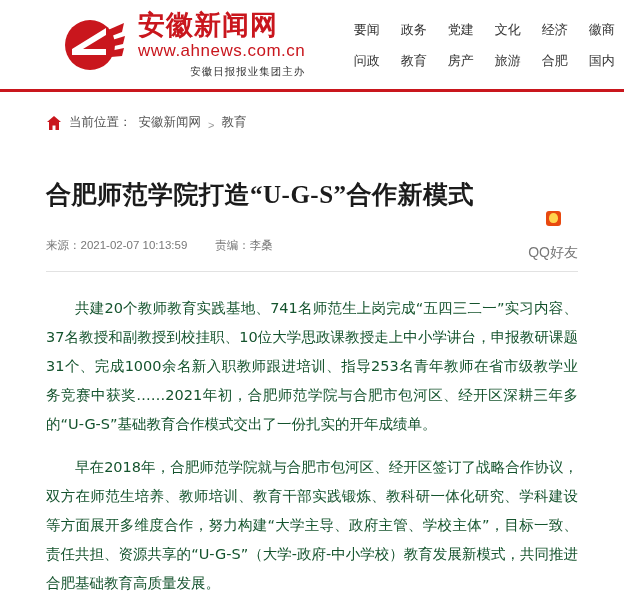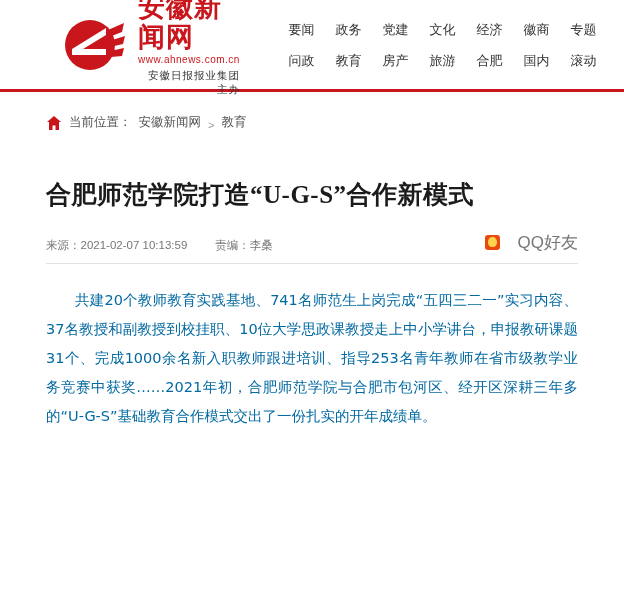--- a/index.html
+++ b/index.html
@@ -50,21 +50,21 @@
   }
   .logo-title {
     font-size: 27px;
     font-weight: bold;
     color: #c9161d;
     letter-spacing: 1px;
     line-height: 1.1;
     font-family: "DejaVu Sans", sans-serif;
   }
   .logo-url {
-    font-size: 10px;
+    font-size: 17px;
     color: #c9161d;
     letter-spacing: 0.5px;
     text-align: right;
     font-family: "Liberation Sans", sans-serif;
   }
   .logo-sub {
     font-size: 10.5px;
     color: #333;
     letter-spacing: 1px;
     text-align: right;
@@ -116,38 +116,39 @@
     font-weight: bold;
     color: #1b1b1b;
     letter-spacing: 0.5px;
     line-height: 1.35;
     font-family: Liberation Serif, serif;
   }
 
   
   .meta-bar {
     margin: 26px 46px 0 46px;
-    padding-bottom: 10px;
+    padding-bottom: 18px;
     border-bottom: 1px solid #e2e2e2;
     display: flex;
     align-items: center;
     font-size: 11.5px;
     color: #777;
     position: relative;
   }
   .meta-item { margin-right: 28px; white-space: nowrap; }
   .share-block {
     position: absolute;
     right: 0;
     bottom: 9px;
     display: flex;
     align-items: center;
     gap: 18px;
-    font-size: 17px;
+    font-size: 14px;
     color: #777;
+    flex-direction: column;
   }
   .qq-icon {
     width: 15px;
     height: 15px;
     background: #e8490f;
     border-radius: 3px;
     position: relative;
     display: inline-block;
   }
   .qq-icon::before {
@@ -157,21 +158,21 @@
     width: 9px; height: 10px;
     background: #ffd34d;
     border-radius: 50% 50% 45% 45%;
   }
 
   
   .article-body {
     padding: 22px 46px 0 46px;
     font-size: 14.5px;
     line-height: 2.0;
-    color: #0369a1;
+    color: #14532d;
     text-align: justify;
     font-family: "DejaVu Sans", sans-serif;
   }
   .article-body p {
     margin: 0 0 14px 0;
     text-indent: 2em;
   }
 </style>
 </head>
 <body>
@@ -240,15 +241,16 @@
       <span>责编：</span><span>李桑</span>
     </span>
     <span class="share-block">
       <span class="qq-icon"></span>
       <span>QQ好友</span>
     </span>
   </div>
 
   <div class="article-body">
     <p>共建20个教师教育实践基地、741名师范生上岗完成“五四三二一”实习内容、37名教授和副教授到校挂职、10位大学思政课教授走上中小学讲台，申报教研课题31个、完成1000余名新入职教师跟进培训、指导253名青年教师在省市级教学业务竞赛中获奖……2021年初，合肥师范学院与合肥市包河区、经开区深耕三年多的“U-G-S”基础教育合作模式交出了一份扎实的开年成绩单。</p>
+    <p>早在2018年，合肥师范学院就与合肥市包河区、经开区签订了战略合作协议，双方在师范生培养、教师培训、教育干部实践锻炼、教科研一体化研究、学科建设等方面展开多维度合作，努力构建“大学主导、政府主管、学校主体”，目标一致、责任共担、资源共享的“U-G-S”（大学-政府-中小学校）教育发展新模式，共同推进合肥基础教育高质量发展。</p>
   </div>
 
 </div>
 
 </body></html>

